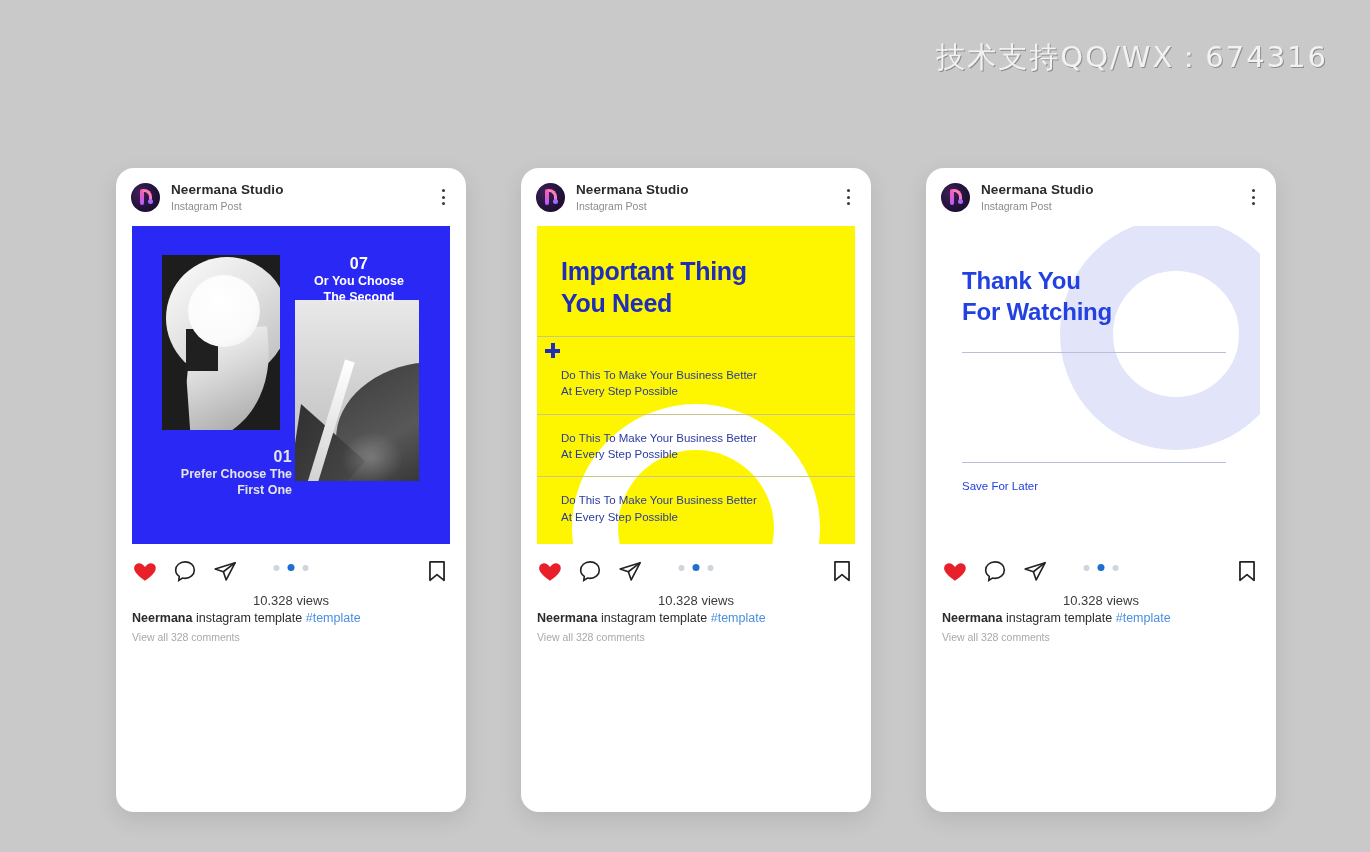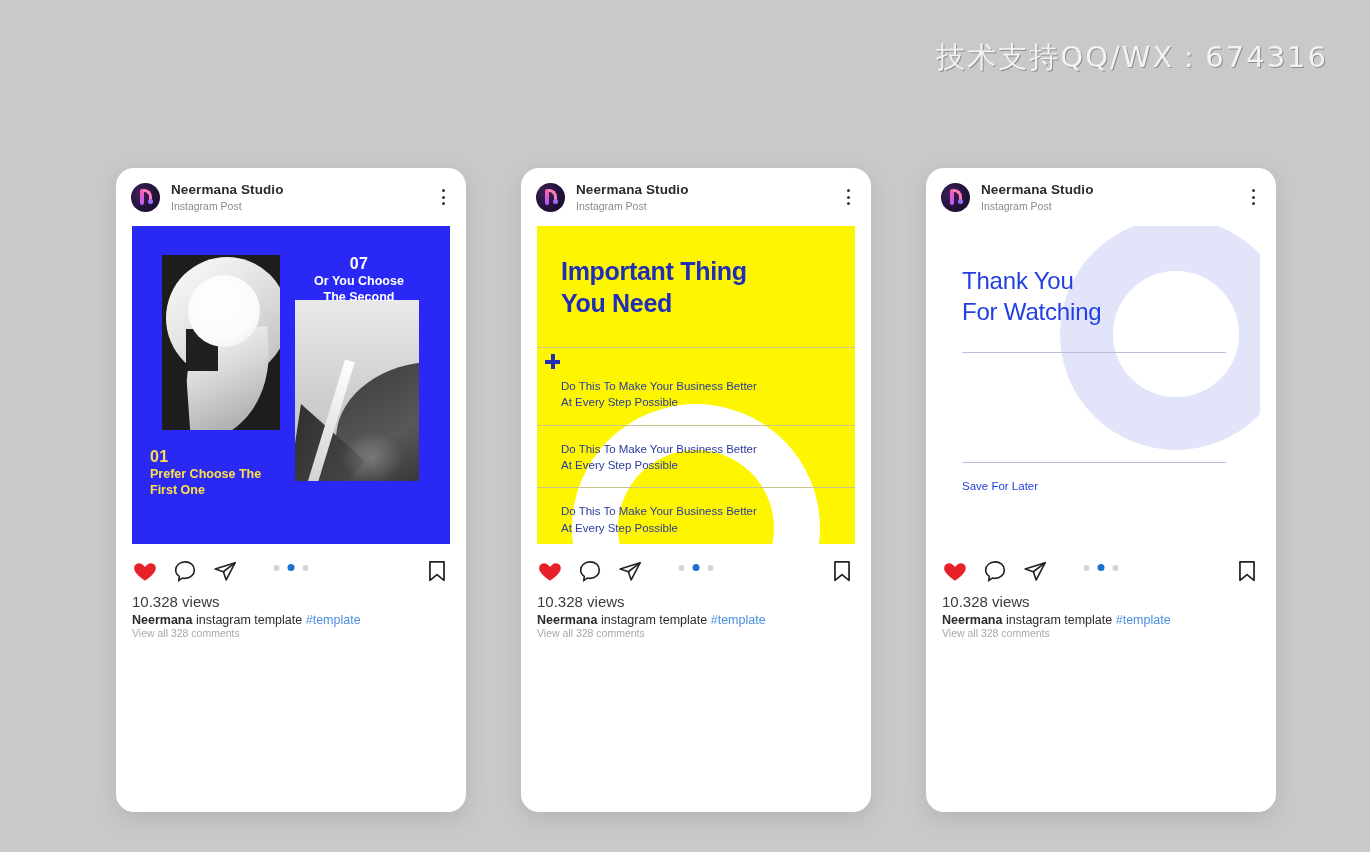--- a/index.html
+++ b/index.html
@@ -130,21 +130,21 @@
     position: absolute; left: 46px; top: 132px; width: 62px; height: 52px;
     border-radius: 50%;
     background: radial-gradient(ellipse at center, rgba(255,255,255,.22) 0%, rgba(255,255,255,0) 70%);
   }
   .p1-t02 {
     position: absolute; left: 163px; top: 29px; width: 128px;
     text-align: center; color: #fff;
   }
   .p1-t01 {
     position: absolute; left: 18px; top: 222px; width: 142px;
-    text-align: left; color: #fde047;
+    text-align: right; color: #e5e5e5;
   }
   .num { font-size: 16px; font-weight: bold; letter-spacing: .4px; }
   .cap { font-size: 12.5px; font-weight: bold; line-height: 1.28; }
 
   
   .p2 { background: #fdf600; }
   .p2 .ring {
     position: absolute; left: 50%; bottom: -108px;
     transform: translateX(-50%);
     width: 248px; height: 248px; border-radius: 50%;
@@ -154,21 +154,21 @@
     position: absolute; left: 50%; bottom: -62px;
     transform: translateX(-50%);
     width: 156px; height: 156px; border-radius: 50%;
     background: #fdf600;
   }
   .p2-head {
     position: absolute; left: 24px; top: 30px; right: 24px;
     color: #1f2db8; font-size: 25px; font-weight: bold;
     line-height: 1.26; letter-spacing: -.3px;
   }
-  .p2-list { position: absolute; left: 0; right: 0; top: 110px; margin-top: 11px; }
+  .p2-list { position: absolute; left: 0; right: 0; top: 110px; }
   .p2-row {
     position: relative;
     border-top: 1px solid #c9c58b;
     padding: 15px 26px 14px 24px;
   }
   .p2-row span {
     display: block; position: relative; z-index: 2;
     color: #2b3a9e; font-size: 11.5px; line-height: 1.42;
   }
   .plus {
@@ -184,21 +184,21 @@
   
   .p3 { background: #fff; }
   .p3 .cshape {
     position: absolute; left: 118px; top: -8px;
     width: 232px; height: 232px; border-radius: 50%;
     border: 53px solid #e2e5fa;
     background: transparent;
   }
   .p3-head {
     position: absolute; left: 20px; top: 40px;
-    color: #2340e0; font-size: 24px; font-weight: normal;
+    color: #2340e0; font-size: 24px; font-weight: bold;
     line-height: 1.28; letter-spacing: -.2px;
   }
   .p3-rule { position: absolute; left: 20px; width: 264px; height: 1px; background: #b9bedd; }
   .p3-rule.r1 { top: 126px; }
   .p3-rule.r2 { top: 236px; }
   .p3-user { position: absolute; left: 20px; top: 158px; display: flex; align-items: center; }
   .face {
     width: 44px; height: 44px; flex: 0 0 auto;
     background: #e6e6e8; position: relative; overflow: hidden;
   }
@@ -225,25 +225,25 @@
   .card-foot { padding: 14px 16px 0 16px; position: relative; }
   .icons { display: flex; align-items: center; height: 26px; }
   .ic { width: 26px; height: 26px; margin-right: 14px; display: block; }
   .ic.bm { margin-right: 0; margin-left: auto; }
   .dots {
     position: absolute; left: 50%; transform: translateX(-50%);
     top: 20px; display: flex; gap: 8px; align-items: center;
   }
   .dots i { width: 6px; height: 6px; border-radius: 50%; background: #cfd6de; display: block; }
   .dots i.on { background: #1f6fd0; width: 7px; height: 7px; }
-  .views { font-size: 15px; color: #3b3b3b; margin-top: 9px; }
+  .views { font-size: 13px; color: #3b3b3b; margin-top: 9px; text-align: center; }
   .caption { font-size: 12.5px; color: #2b2b2b; margin-top: 3px; }
   .caption b { font-weight: bold; }
   .caption .tag { color: #4a8fe0; }
-  .comments { font-size: 10.5px; color: #a9a9a9; }
+  .comments { font-size: 10.5px; color: #a9a9a9; margin-top: 6px; }
 </style>
 </head>
 <body>
 
 <div class="stage">
 
   <div class="watermark">技术支持QQ/WX：674316</div>
 
   <div class="cards">
 

